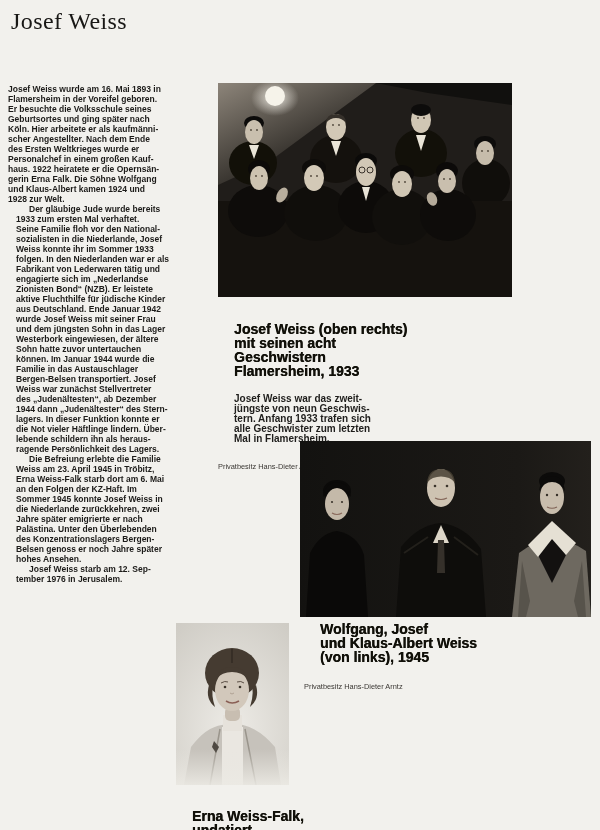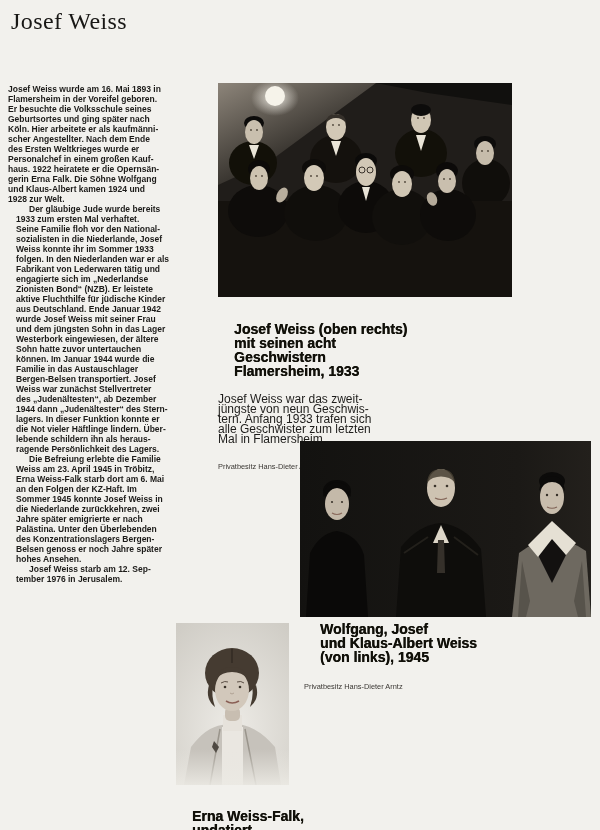--- a/index.html
+++ b/index.html
@@ -41,21 +41,21 @@
   .caption-group { left:218px; top:306px; width:178px; }
   .caption-sons  { left:304px; top:606px; width:172px; }
   .caption-erna  { left:176px; top:793px; width:160px; }
 
   .cap-title {
     margin:16px; font-size:14px; line-height:14px; font-weight:bold;
     white-space:pre; color:#111009;
     text-shadow:0.35px 0 0 #111009;
   }
   .cap-body {
-    margin:0; font-size:12px; line-height:10px; font-weight:normal;
+    margin:16px; font-size:10px; line-height:10px; font-weight:bold;
     white-space:pre; color:#1e1d1b;
   }
   .cap-credit {
     margin:18px 0 0; font-size:7.4px; line-height:9px; font-weight:normal;
     white-space:pre; color:#3a3733;
   }
 </style>
 </head>
 <body>
 

